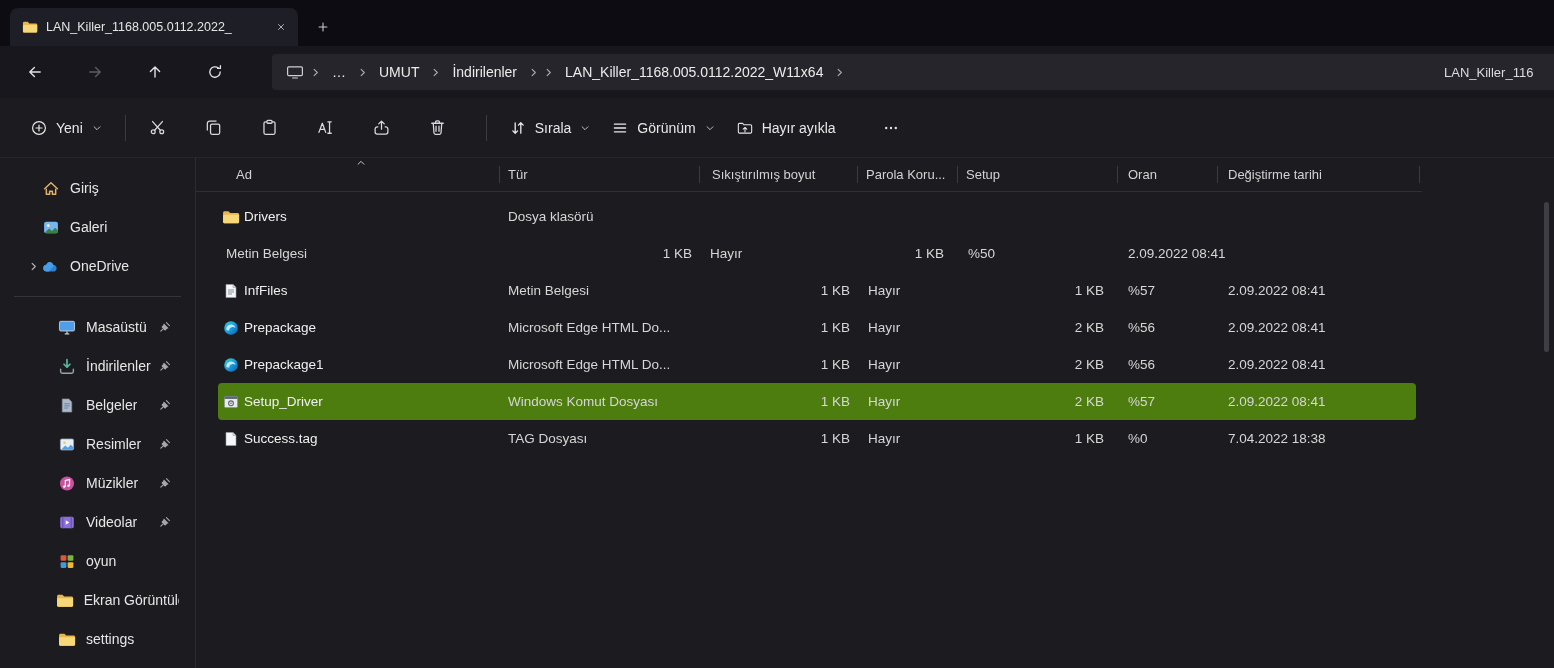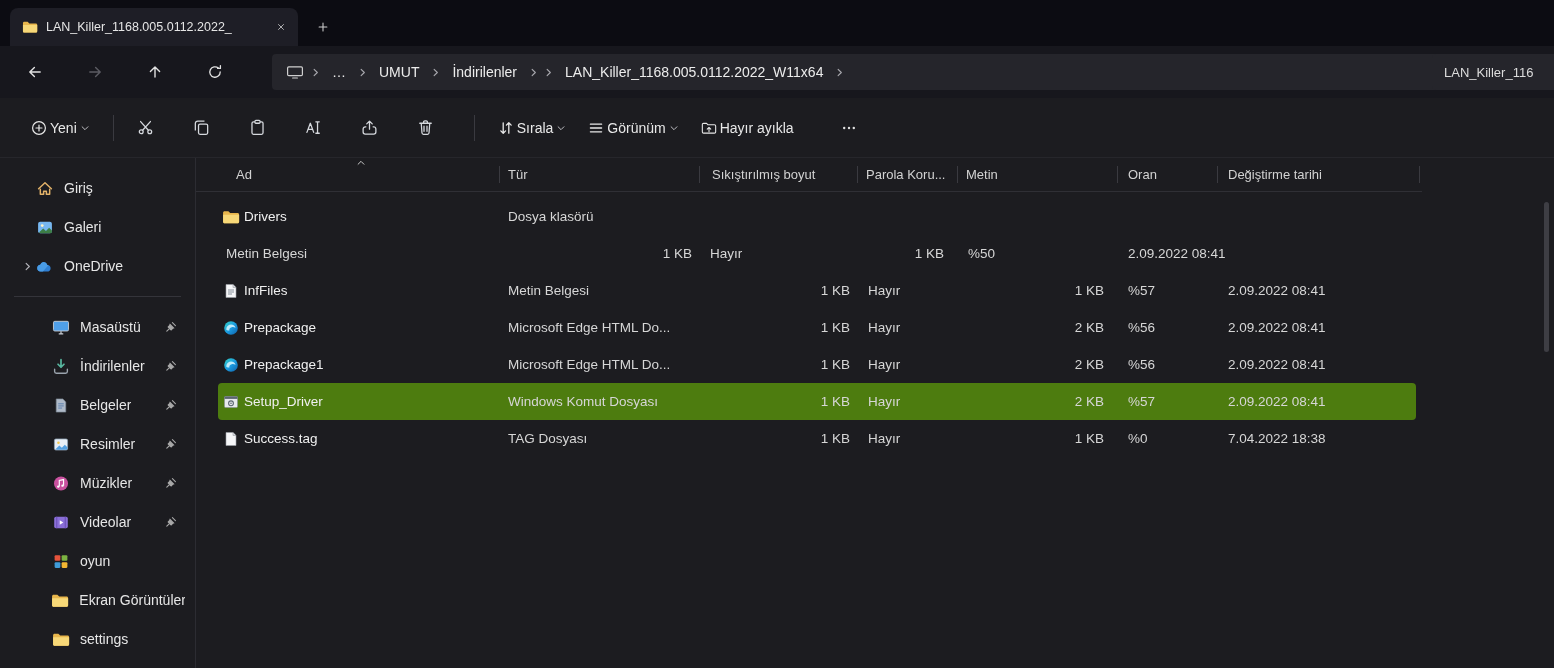--- a/index.html
+++ b/index.html
@@ -27,33 +27,33 @@
   .bc-icon{display:flex;color:#cfcfcf;margin:0 4px}
   .bc-icon svg{width:18px;height:15px}
   .bc-chev{display:flex;color:#a9a9af;margin:0 2px}
   .bc-chev svg{width:11px;height:11px}
   .bc-item{padding:4px 9px;border-radius:3px;white-space:nowrap}
   .searchbox{position:absolute;left:1432px;top:8px;width:150px;height:36px;background:#25252b;
     border-radius:4px;display:flex;align-items:center;padding:0 12px;font-size:13px;color:#dcdcdc}
 
   
   .commandbar{height:60px;background:#1c1c20;display:flex;align-items:center;padding-left:20px;border-bottom:1px solid #26262b}
-  .cmd-labeled{display:flex;align-items:center;gap:3px;padding:7px 11px;border-radius:4px;font-size:14px;color:#e8e8e8}
+  .cmd-labeled{display:flex;align-items:center;gap:9px;padding:7px 11px;border-radius:4px;font-size:14px;color:#e8e8e8}
   .cmd-iconbtn{width:40px;height:36px;border-radius:4px;display:flex;align-items:center;justify-content:center;color:#d6d9de;margin-right:16px}
   .cmd-iconbtn svg{width:17px;height:17px}
   .icon16{display:flex}.icon16 svg{width:16px;height:16px}
   .icon10{display:flex;color:#bdbdc2}.icon10 svg{width:10px;height:10px}
   .vsep{width:1px;height:26px;background:#3a3a40;margin:0 12px}
   .cmd-more{width:36px;height:34px;border-radius:4px;display:flex;align-items:center;justify-content:center;color:#e0e0e0;margin-left:26px}
   .cmd-more svg{width:16px;height:16px}
 
   
   .content{display:flex;height:510px}
   .sidebar{width:196px;border-right:1px solid #2c2c32;padding-top:10px;overflow:hidden}
-  .side-item{height:38px;margin:1px 10px;display:flex;align-items:center;border-radius:4px;padding-left:8px;font-size:14px;color:#e6e6e6}
+  .side-item{height:38px;margin:1px 16px;display:flex;align-items:center;border-radius:4px;padding-left:8px;font-size:14px;color:#e6e6e6}
   .side-item .chev-slot{width:18px;display:flex;align-items:center;justify-content:center;color:#b6b6bc}
   .side-item .chev-slot svg{width:11px;height:11px}
   .side-item.indent{padding-left:24px}
   .s-icon{display:flex;margin-right:10px}
   .s-icon svg{width:18px;height:17px}
   .s-label{white-space:nowrap;overflow:hidden}
   .pin{margin-left:auto;margin-right:8px;display:flex;color:#a8a8a8}
   .pin svg{width:12px;height:12px}
   .side-sep{height:1px;background:#34343a;margin:11px 14px}
 
@@ -474,21 +474,21 @@
       <div class="listheader">
         <span class="sort-caret">
             <svg viewBox="0 0 12 12" fill="none" stroke="currentColor" stroke-width="1.2" stroke-linecap="round" stroke-linejoin="round">
               <path d="M2.5 7.5 6 4l3.5 3.5"></path>
             </svg>
           </span>
         <div class="hcell hc-name">Ad</div>
         <div class="hcell hc-type">Tür</div>
         <div class="hcell hc-comp">Sıkıştırılmış boyut</div>
         <div class="hcell hc-pass">Parola Koru...</div>
-        <div class="hcell hc-size">Metin</div>
+        <div class="hcell hc-size">Setup</div>
         <div class="hcell hc-ratio">Oran</div>
         <div class="hcell hc-mod">Değiştirme tarihi</div>
       </div>
 
       <div class="rows">
         <div class="row">
           <div class="cell-name">
               <span class="fi">
                 <svg viewBox="0 0 20 16">
                   <path d="M1.2 3.2c0-1 .7-1.7 1.7-1.7h4.2l2 2h8.2c1 0 1.7.7 1.7 1.7v8c0 1-.7 1.7-1.7 1.7H2.9c-1 0-1.7-.7-1.7-1.7z" fill="#e8b64c"></path>

